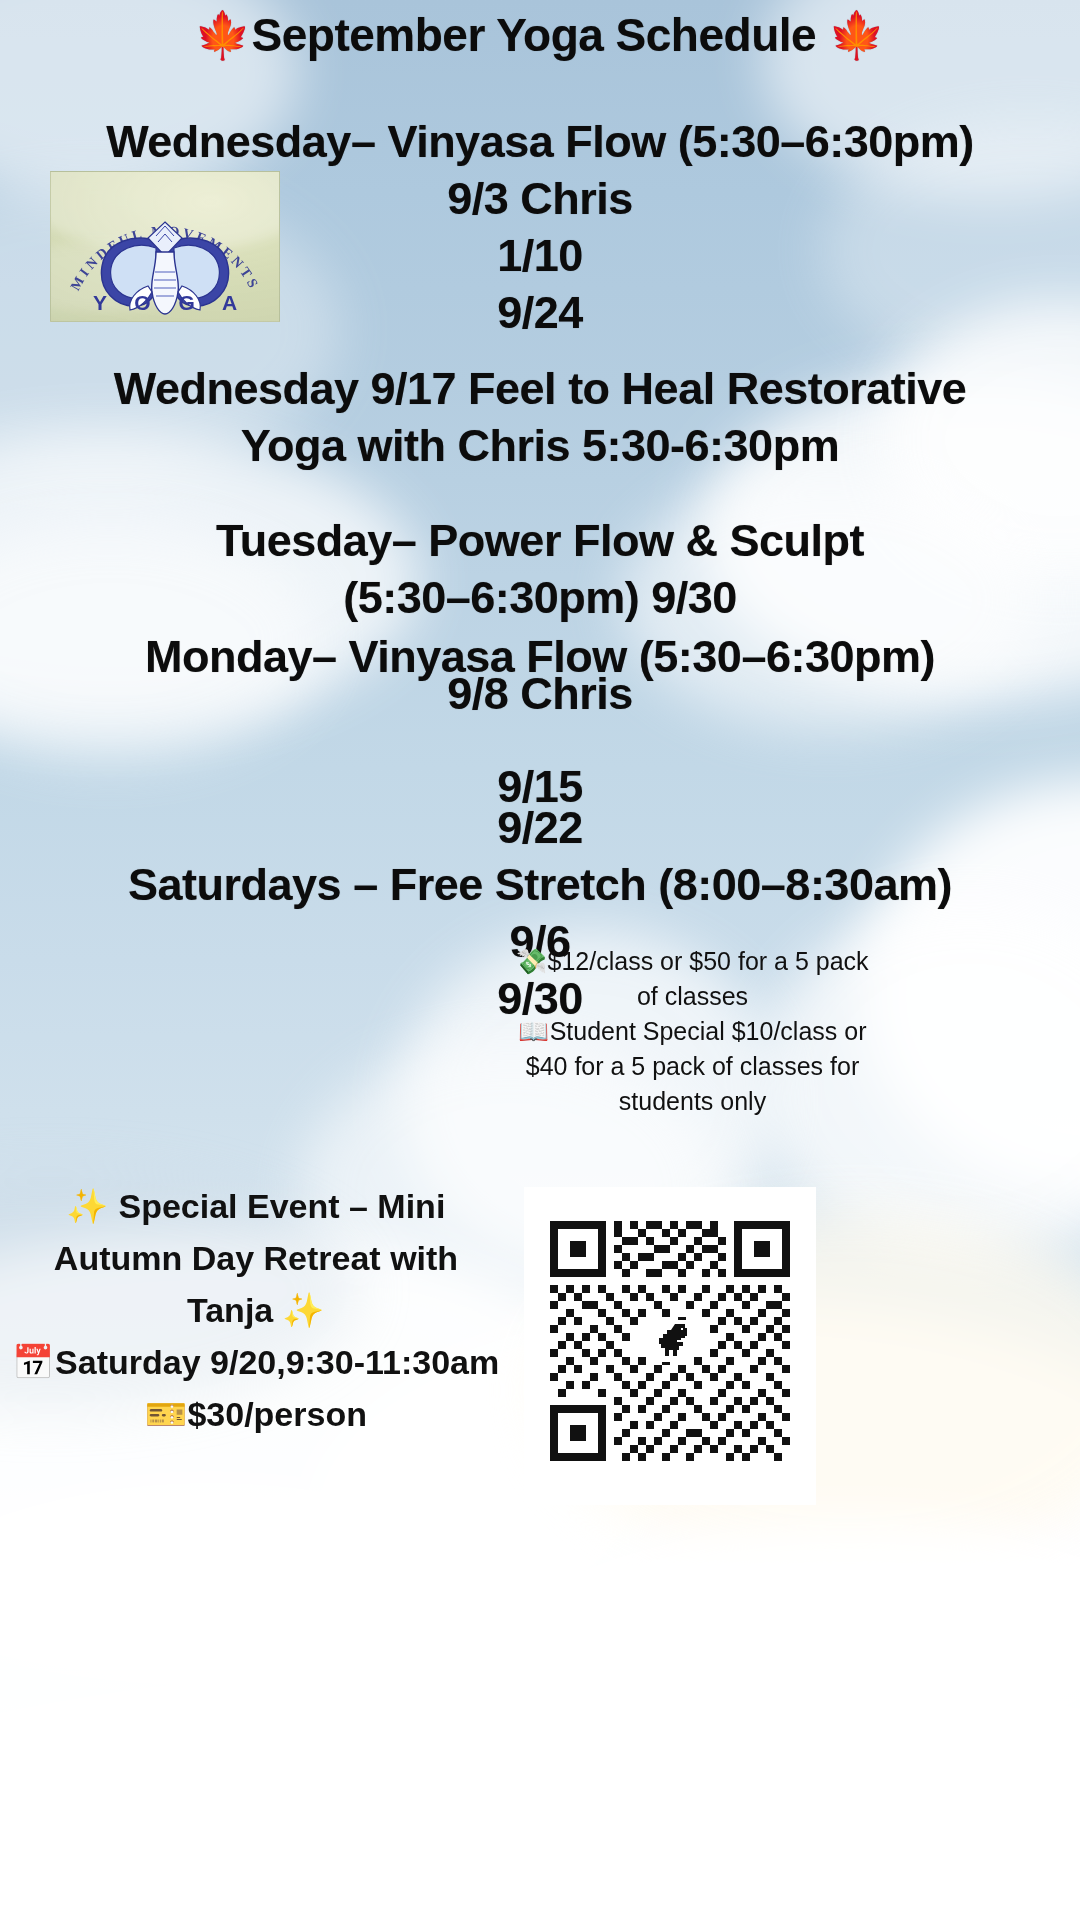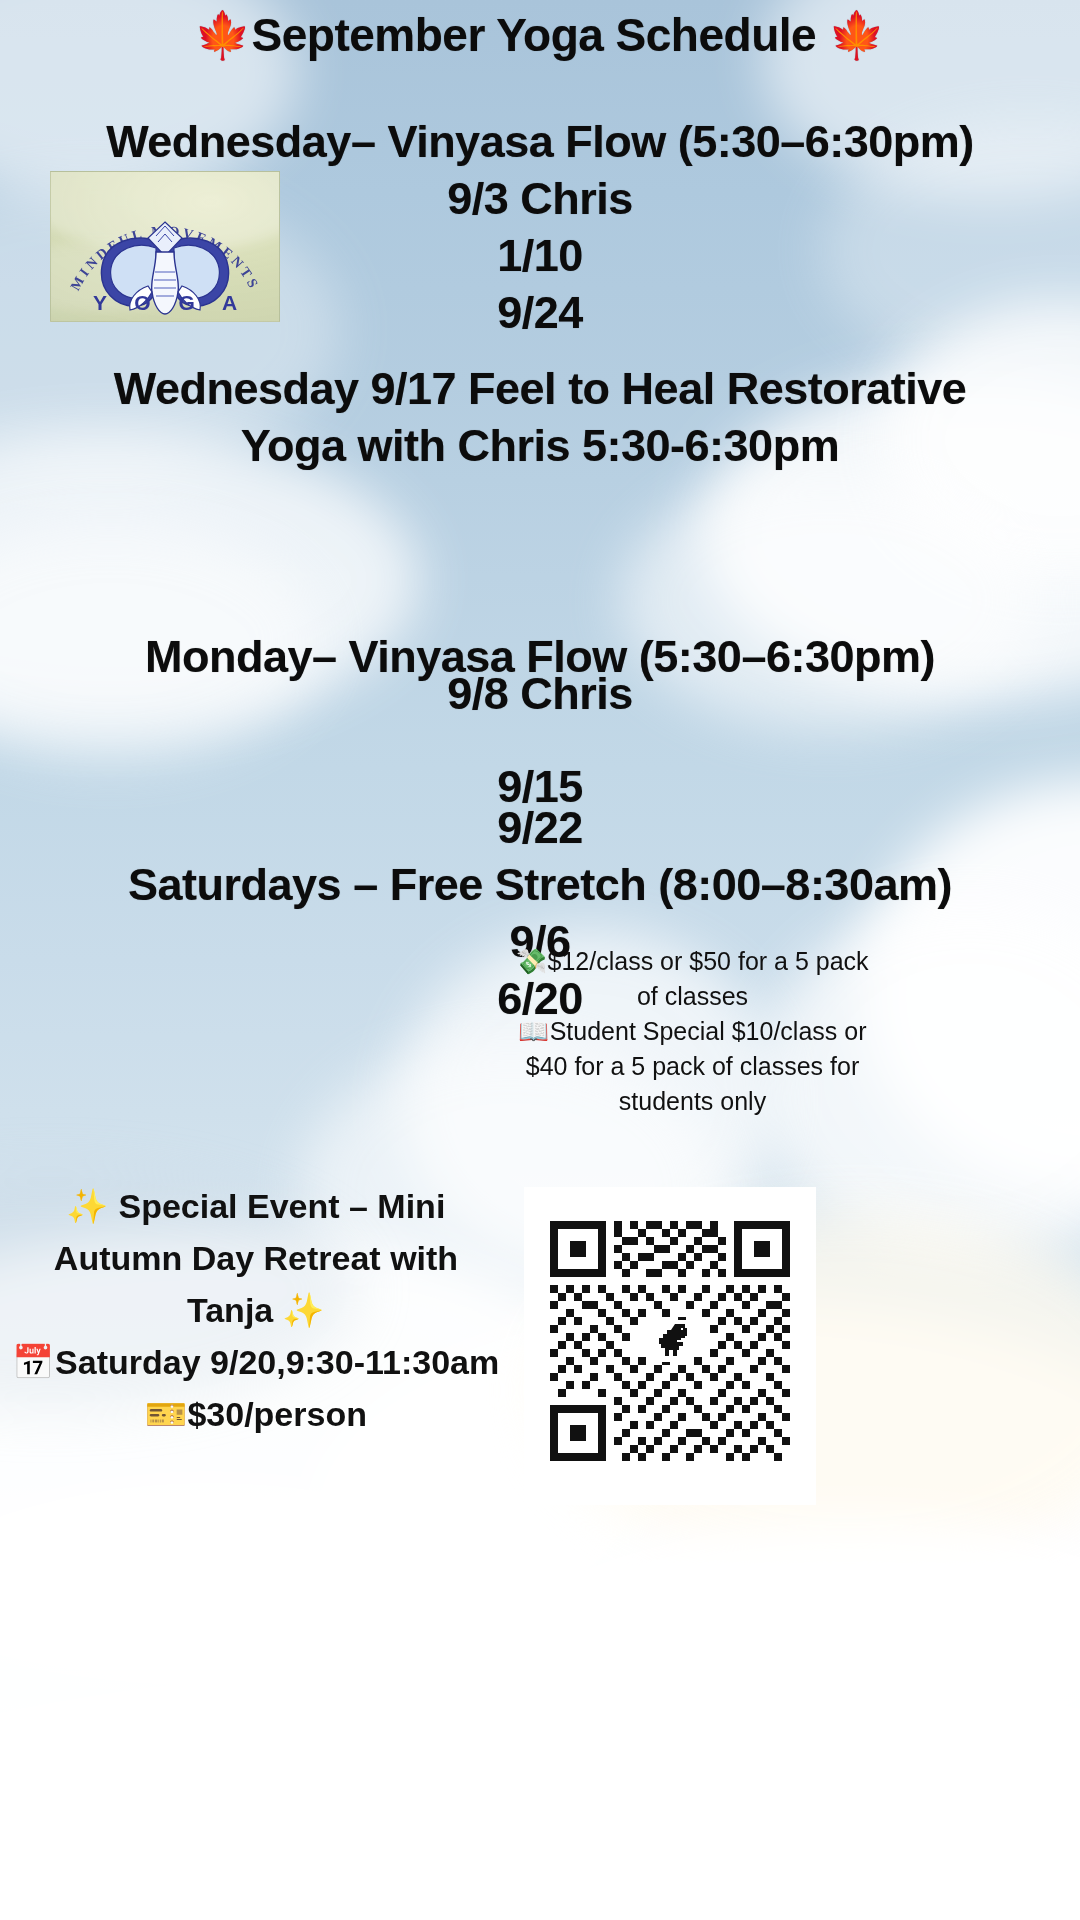--- a/index.html
+++ b/index.html
@@ -172,29 +172,30 @@
         <path d="M58 70 C46 74 38 84 40 94 C50 92 58 84 62 76 Z"></path>
         <path d="M92 70 C104 74 112 84 110 94 C100 92 92 84 88 76 Z"></path>
       </g>
     </svg>
 
     <div class="logo-yoga">Y O G A</div>
   </div>
 
   <div class="blk hdr sched" style="top:360px;width:860px;left:110px;">Wednesday 9/17 Feel to Heal Restorative Yoga with Chris 5:30-6:30pm</div>
 
+  <div class="blk hdr sched" style="top:512px;width:760px;left:160px;">Tuesday– Power Flow &amp; Sculpt (5:30–6:30pm)  9/30</div>
 
   <div class="blk hdr sched" style="top:628px;">Monday– Vinyasa Flow (5:30–6:30pm)</div>
   <div class="blk hdr sched" style="top:665px;">9/8 Chris</div>
   <div class="blk hdr sched" style="top:742px;margin-top:16px;">9/15</div>
   <div class="blk hdr sched" style="top:799px;">9/22</div>
 
   <div class="blk hdr sched" style="top:856px;">Saturdays – Free Stretch (8:00–8:30am)</div>
   <div class="blk hdr sched" style="top:913px;">9/6</div>
-  <div class="blk hdr sched" style="top:970px;">6/20</div>
+  <div class="blk hdr sched" style="top:970px;">9/30</div>
 
   <div class="light" style="position:absolute;left:505px;top:944px;width:375px;text-align:center;font-size:25px;line-height:35px;">
     <div>
       <span class="emo">💸</span><span>$12/class or $50 for a 5 pack of classes</span>
     </div>
     <div>
       <span class="emo">📖</span><span>Student Special $10/class or $40 for a 5 pack of classes for students only</span>
     </div>
   </div>
 

